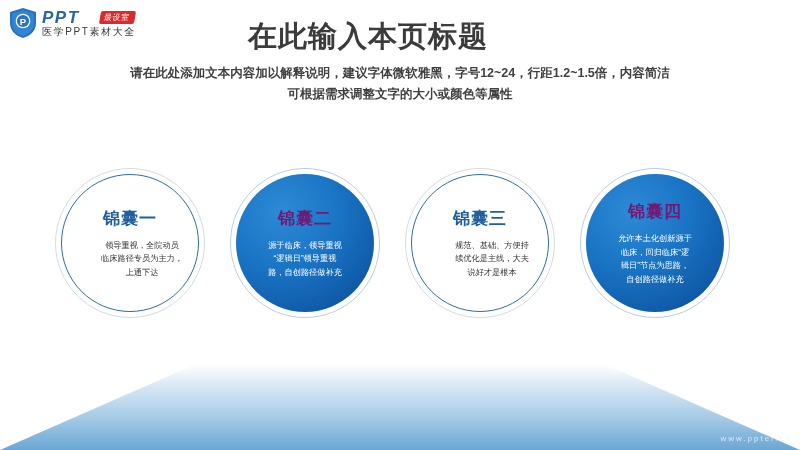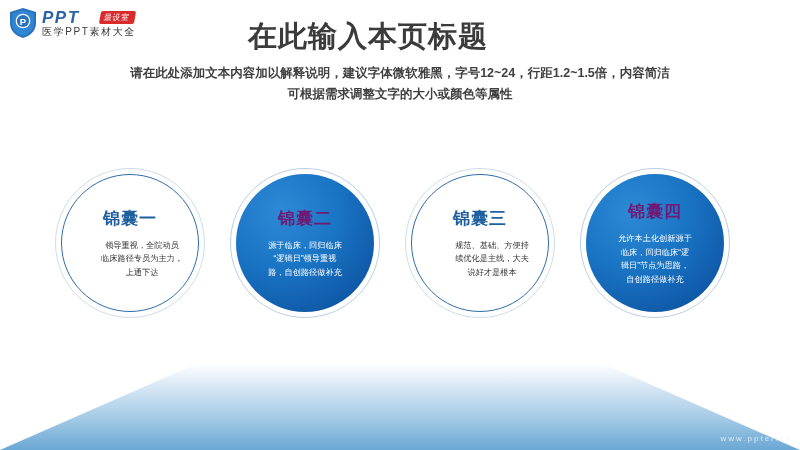--- a/index.html
+++ b/index.html
@@ -160,21 +160,21 @@
         </div>
       </div>
     </div>
 
     <div class="node filled" style="left:230px;">
       <div class="ring-outer"></div>
       <div class="ring-inner"></div>
       <div class="content">
         <div class="heading">锦囊二</div>
         <div class="body">
-          <div>源于临床，回归临床</div>
+          <div>源于临床，领导重视</div>
           <div>“逻辑日”领导重视</div>
           <div>路，自创路径做补充</div>
         </div>
       </div>
     </div>
 
     <div class="node outline" style="left:405px;">
       <div class="ring-outer"></div>
       <div class="ring-inner"></div>
       <div class="content">

